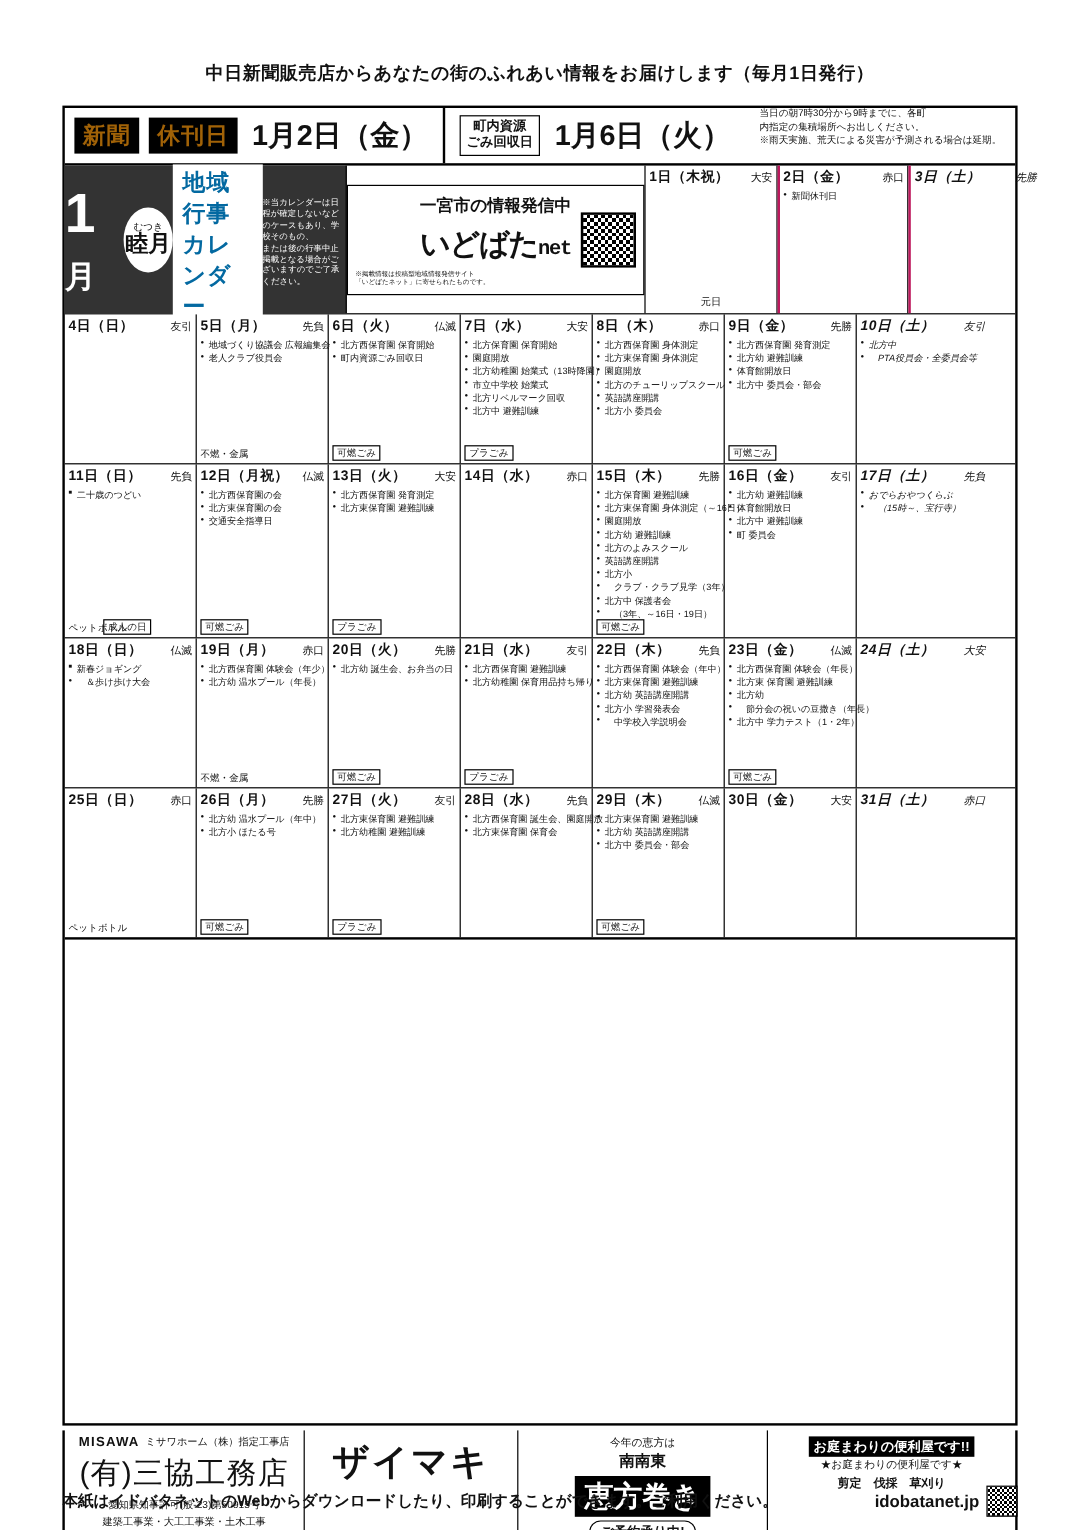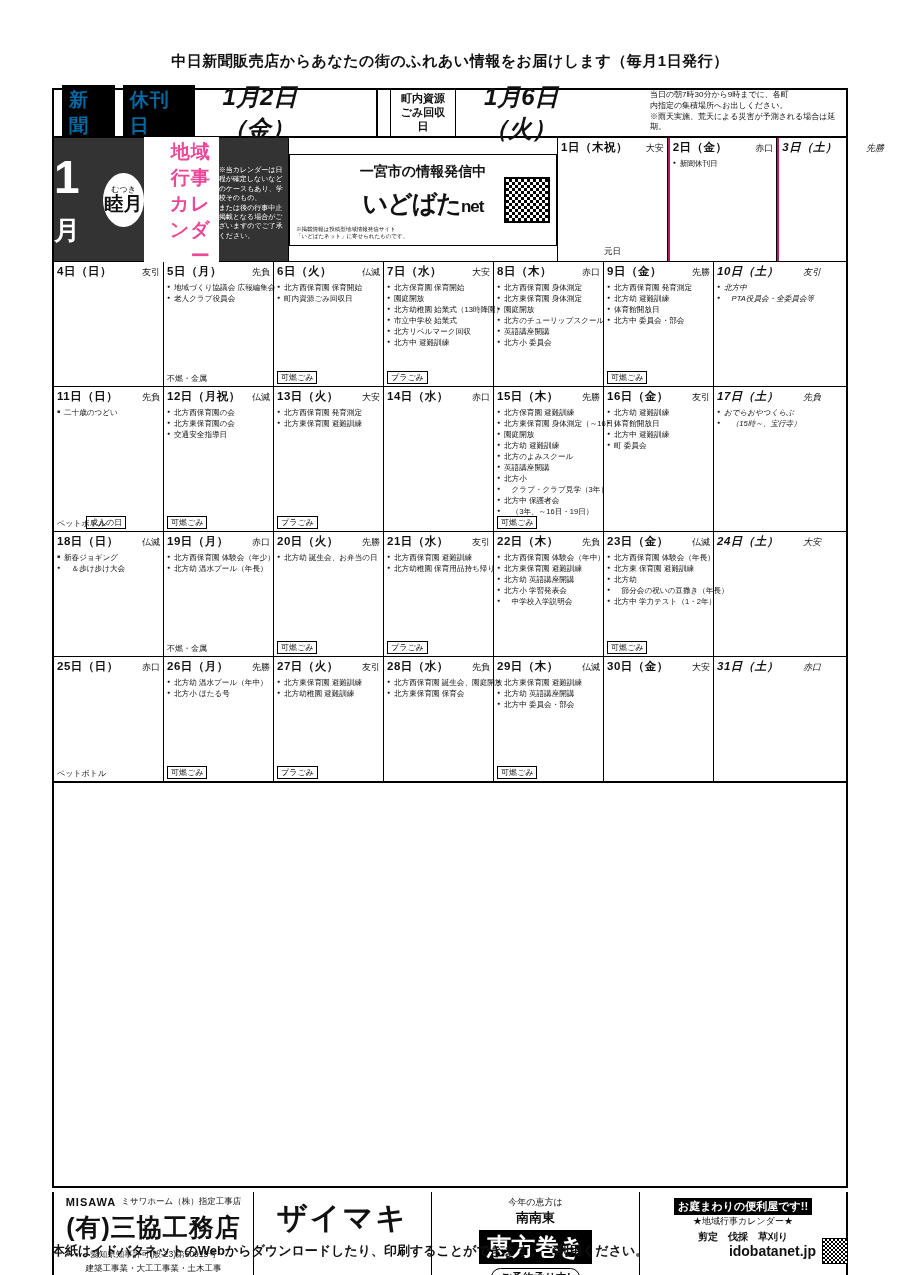--- a/index.html
+++ b/index.html
@@ -31,25 +31,25 @@
   }
 
   
   .hdr {
     display:flex; align-items:stretch;
     height: 48px;
     border-bottom: 2px solid #000;
   }
   .hdr-cell { display:flex; align-items:center; }
   .tag-black {
-    background:#000; color:#0369a1; font-weight:bold;
+    background:#000; color:#a16207; font-weight:bold;
     font-size: 19px; padding: 2px 7px; margin-left:8px;
     letter-spacing: 1px;
   }
-  .hdr-date { font-weight:bold; font-size: 24px; margin-left: 28px; font-style: italic; }
+  .hdr-date { font-weight:bold; font-size: 24px; margin-left: 12px; }
   .hdr-sep { width:2px; background:#000; margin: 0 12px; align-self:stretch; }
   .twocol-label {
     font-size: 11px; font-weight:bold; line-height:1.25;
     border:1px solid #000; padding: 2px 5px; text-align:center;
   }
   .hdr-note {
     font-size: 8px; line-height:1.35; margin-left: 24px; max-width: 215px;
   }
 
   
@@ -63,35 +63,35 @@
   .month-num { font-size: 46px; font-weight:bold; line-height:1; }
   .month-ball {
     width: 54px; height:54px; border-radius:50%; background:#fff; color:#111;
     display:flex; flex-direction:column; align-items:center; justify-content:center;
     line-height:1;
   }
   .month-ball .ruby { font-size:8px; }
   .month-ball .kanji { font-size:19px; font-weight:bold; }
   .month-title {
     margin-top: 8px;
-    background:#fff; color:#ec4899; font-weight:bold; font-size: 19px;
-    padding: 2px 8px; letter-spacing:1px;text-align:right;
+    background:#fff; color:#0369a1; font-weight:bold; font-size: 19px;
+    padding: 2px 8px; letter-spacing:1px;
   }
   .month-fine {
     margin-top:6px; font-size:7px; line-height:1.35; color:#fff; width: 215px;
   }
   .banner {
     flex: 1; position:relative; display:flex; align-items:center; justify-content:center;
   }
   .banner-inner {
-    border: 1px solid #000; width: 268px; height: 92px; position:relative;
+    border: 1px solid #000; width: 248px; height: 92px; position:relative;
     display:flex; flex-direction:column; align-items:center; padding-top:8px;
   }
   .banner-t1 { font-size: 14px; font-weight:bold; }
-  .banner-logo { font-size: 25px; font-weight:bold; margin-top:6px; letter-spacing:-1px;}
+  .banner-logo { font-size: 25px; font-weight:bold; margin-top:6px; letter-spacing:-1px;font-family:Liberation Mono, monospace;}
   .banner-logo .net { font-size:17px; }
   .banner-fine { position:absolute; left:6px; bottom:4px; font-size:5.5px; line-height:1.3; width:170px;}
   .qr {
     position:absolute; right:6px; top:22px;
     width:46px; height:46px;
     background:
       repeating-linear-gradient(90deg,#000 0 3px,#fff 3px 6px),
       repeating-linear-gradient(0deg,#000 0 3px,#fff 3px 6px);
     background-blend-mode: difference;
     border:2px solid #000;
@@ -150,21 +150,21 @@
   .ad { border-bottom:1px solid #000; padding:4px 5px; text-align:center; }
   .ad:last-child { border-bottom:none; }
 
   .c1 { width: 200px; }
   .c2 { width: 178px; }
   .c3 { width: 208px; }
   .c4 { width: 206px; }
 
   .misawa-row { display:flex; align-items:center; justify-content:center; gap:5px; font-size:8.5px;}
   .misawa-logo { font-weight:bold; font-size:11px; letter-spacing:1px;}
-  .big-name { font-weight:bold; font-size: 25px; letter-spacing:1px; margin:3px 0 4px;}
+  .big-name { font-weight:normal; font-size: 25px; letter-spacing:1px; margin:3px 0 4px;}
   .lines { font-size:8.5px; line-height:1.6; }
 
   .zaimaki-top { display:flex; align-items:center; justify-content:space-between; }
   .zaimaki-t { font-weight:bold; font-size:13px; text-align:left; line-height:1.45;}
   .fp { display:flex; gap:2px; }
   .fp span { background:#000; color:#fff; font-weight:bold; font-size:11px; padding:0 3px;}
   .zaimaki-name { font-weight:bold; font-size: 30px; letter-spacing:2px; margin: 2px 0 2px;}
 
   .ehou-top { font-size:9px; }
   .ehou-dir { font-weight:bold; font-size:13px;}
@@ -627,21 +627,21 @@
           <div class="ehou-name">恵方巻き</div>
           <div class="ehou-res">ご予約承り中!</div>
           
         </div>
 
       </div>
 
       <div class="ads-col c4">
         <div class="ad">
           <div class="garden-h">お庭まわりの便利屋です!!</div>
-          <div class="ps-sub">★地域行事カレンダー★</div>
+          <div class="ps-sub">★お庭まわりの便利屋です★</div>
           <div class="ps-serv">
             <span>剪定</span>
             <span>伐採</span>
             <span>草刈り</span>
           </div>
           
           
         </div>
 
       </div>

